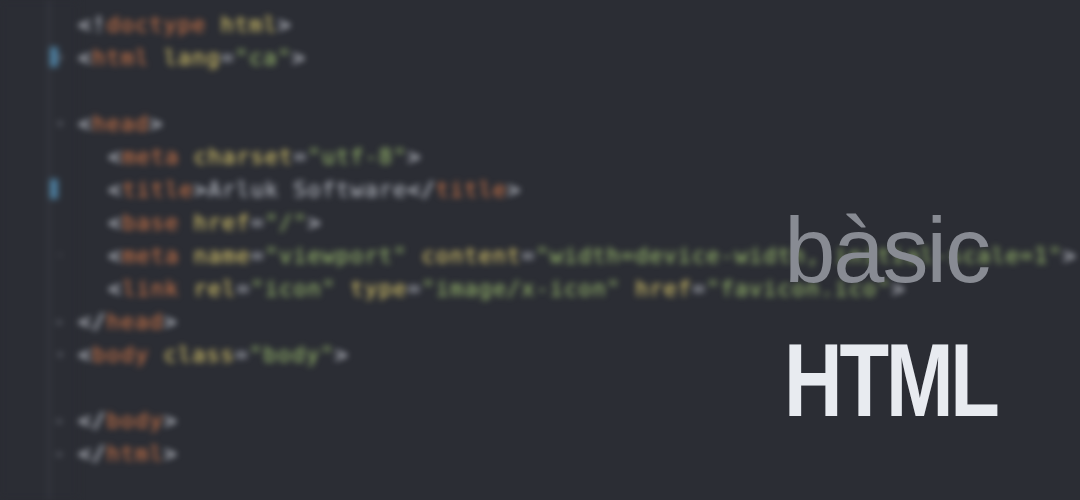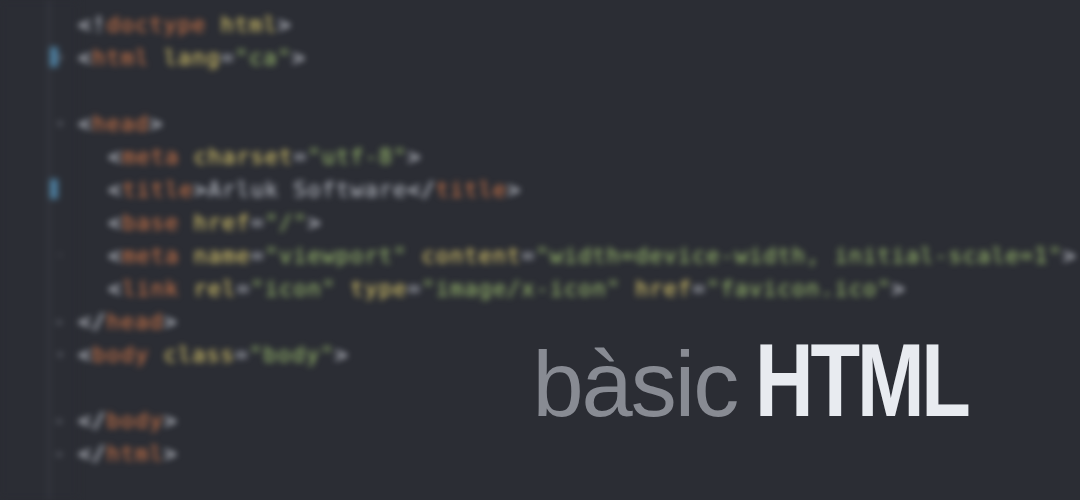--- a/index.html
+++ b/index.html
@@ -65,26 +65,27 @@
   }
   .indent-1 { padding-left: 30px; }
   .bracket { color: #e0e4ec; }
   .tag { color: #d67a4a; }
   .attr-name { color: #e8d470; }
   .attr-eq { color: #c0c4cc; }
   .attr-val { color: #a0c270; }
   .text-content { color: #c0c4cc; }
   .overlay {
     position: absolute;
-    right: 52px;
+    right: 23px;
     bottom: 60px;
     display: flex;
     align-items: baseline;
     gap: 18px;
     pointer-events: none;
+    flex-direction: column;
   }
   .overlay-basic {
     font-family: Arial, Helvetica, sans-serif;
     font-size: 92px;
     font-weight: 300;
     color: #888b93;
     letter-spacing: -2px;
   }
   .overlay-html {
     font-family: 'Arial Narrow', Arial, sans-serif;

